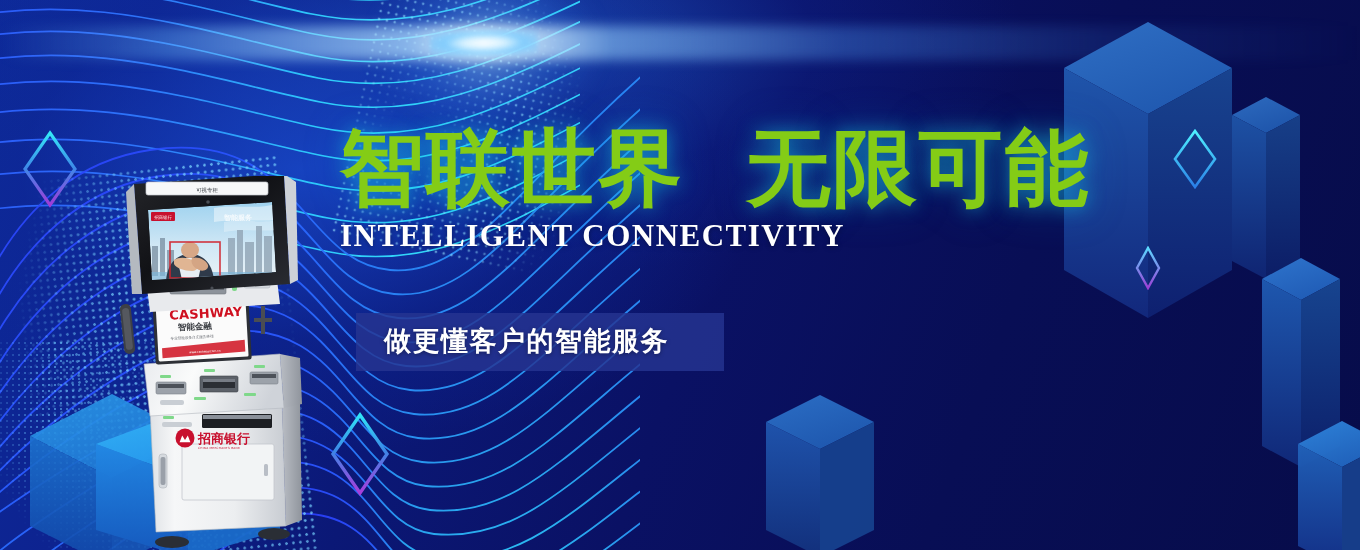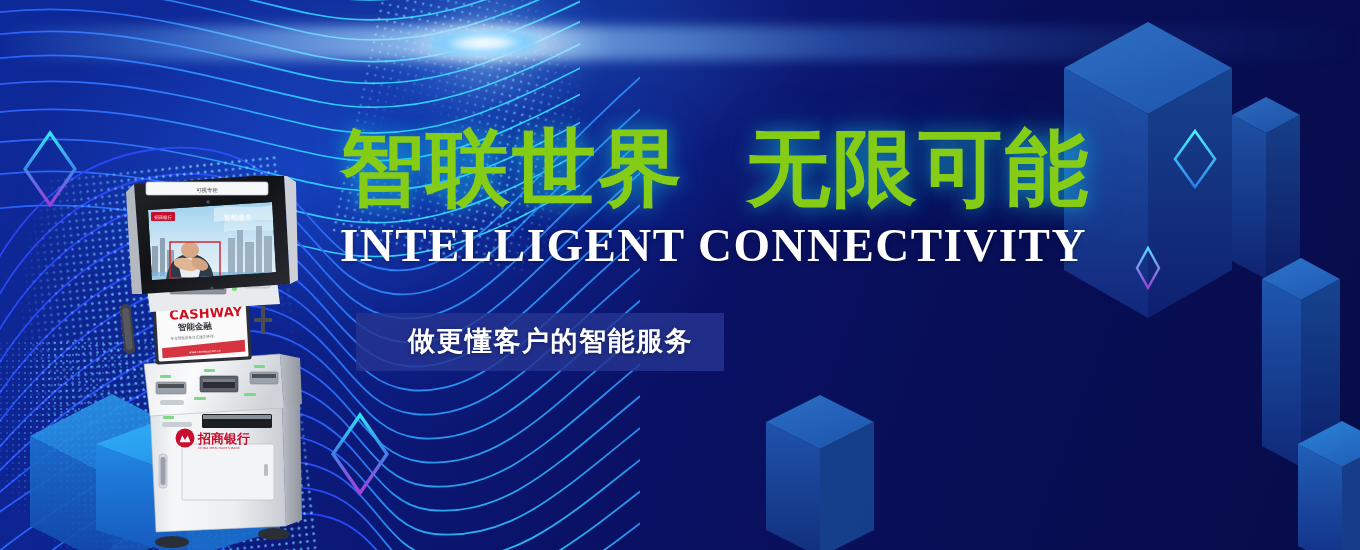--- a/index.html
+++ b/index.html
@@ -112,21 +112,21 @@
     line-height: 1.02;
     letter-spacing: 2px;
     color: #84cc16;
     white-space: pre;
     text-shadow: 0 0 18px rgba(25,215,235,0.55), 0 0 42px rgba(20,150,230,0.35);
   }
   #subhead {
     margin-top: 6px;
     font-family: "Liberation Serif", "DejaVu Serif", serif;
     font-weight: bold;
-    font-size: 47px;
+    font-size: 31px;
     letter-spacing: 1.5px;
     color: #ffffff;
     white-space: nowrap;
     text-shadow: 0 1px 5px rgba(0,0,0,0.35);
   }
   #tagline-box {
     position: absolute;
     left: 16px; top: 187px;
     width: 368px; height: 58px;
     background: rgba(38,52,145,0.82);
@@ -134,21 +134,20 @@
   #tagline {
     position: absolute;
     left: 44px; top: 197px;
     font-family: Liberation Serif, serif;
     font-weight: bold;
     font-size: 27px;
     letter-spacing: 1.5px;
     color: #ffffff;
     white-space: pre;
     text-shadow: 0 1px 4px rgba(0,0,0,0.4);
-    margin-left: 24px;
   }
 </style>
 </head>
 <body>
 
 <div id="banner">
 
   <div id="bg-base" class="layer"></div>
 
   <svg id="waves-tl" class="layer" viewBox="0 0 620 360" preserveAspectRatio="none">

